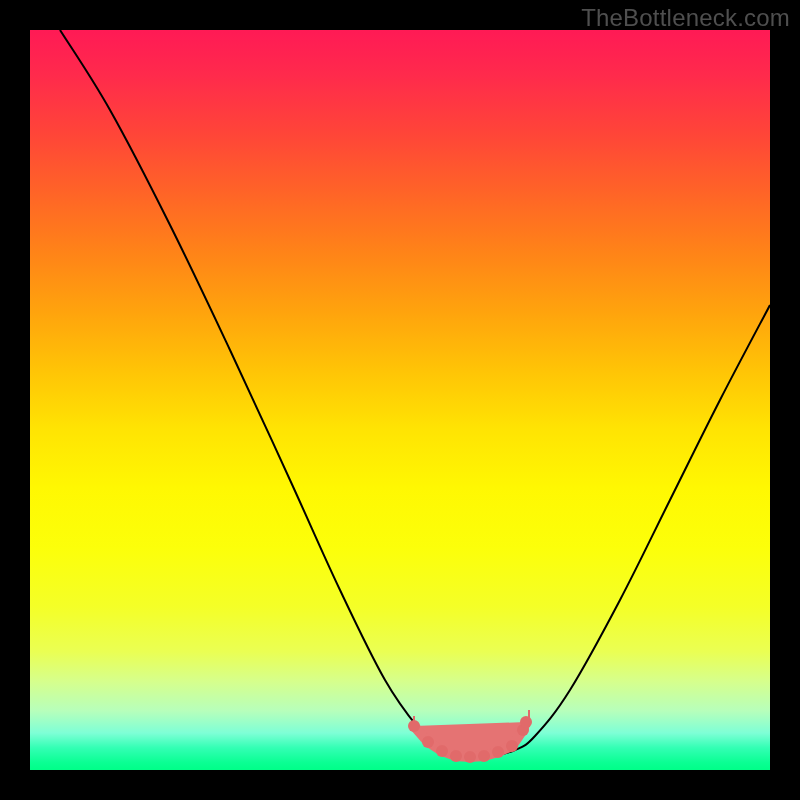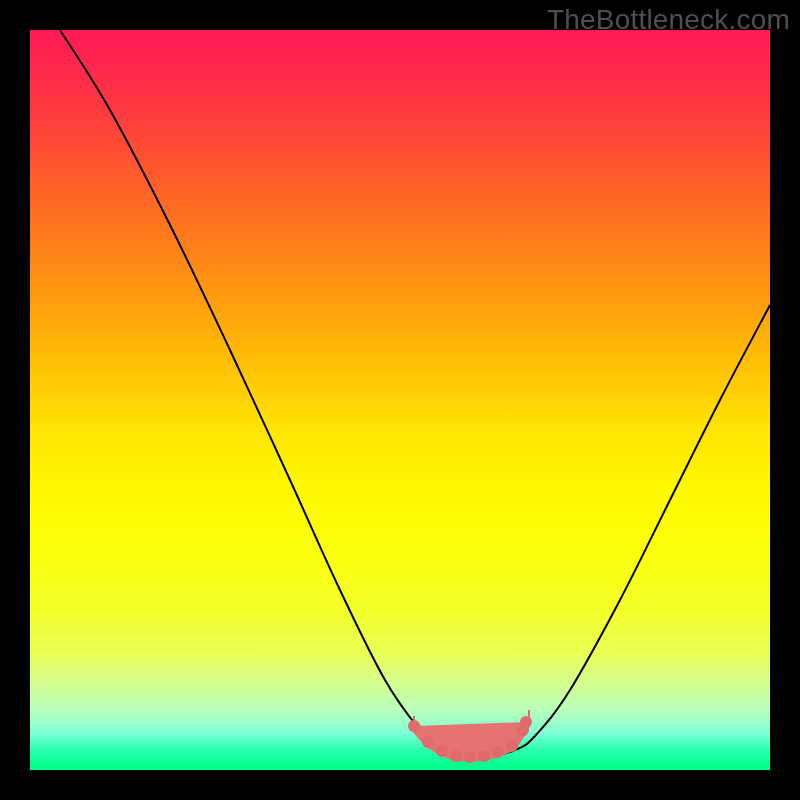--- a/index.html
+++ b/index.html
@@ -1,18 +1,18 @@
 <!DOCTYPE html>
 <html><head>
 <meta charset="utf-8">
 <style>
   * { margin: 0; padding: 0; box-sizing: border-box; }
   html, body { width: 800px; height: 800px; overflow: hidden; background: #000; font-family: Arial, Helvetica, sans-serif; }
   .frame { position: relative; width: 800px; height: 800px; background: #000; }
-  .watermark { position: absolute; top: 4px; right: 10px; color: #4f4f4f; font-size: 28px; font-weight: 400; letter-spacing: 0.2px; z-index: 10; }
+  .watermark { position: absolute; top: 4px; right: 10px; color: #4f4f4f; font-size: 24px; font-weight: 400; letter-spacing: 0.2px; z-index: 10; }
   .plot-area { position: absolute; left: 30px; top: 30px; width: 740px; height: 740px; overflow: hidden; }
   .gradient-bg { position: absolute; inset: 0;
     background: linear-gradient(to bottom,
       #ff1a55 0%,
       #ff2a4c 6%,
       #ff4538 14%,
       #ff6427 22%,
       #ff8318 30%,
       #ffa30d 38%,
       #ffc406 46%,

